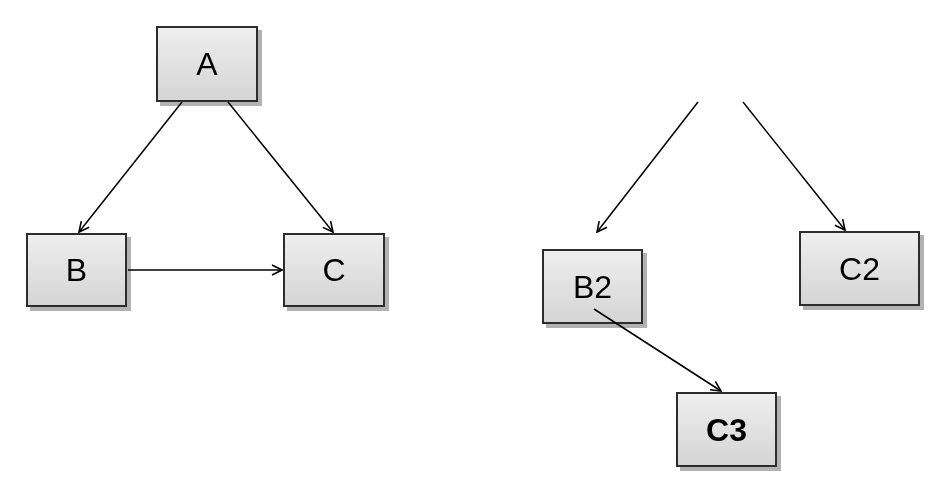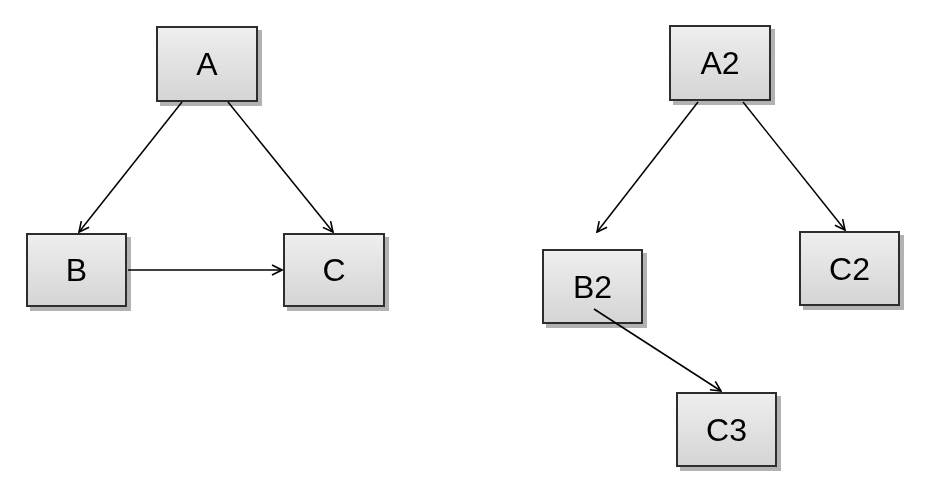--- a/index.html
+++ b/index.html
@@ -57,30 +57,27 @@
 
 <div class="node" style="left: 156px; top: 26px; width: 102px; height: 76px;">
       <span class="node-label">A</span>
     </div>
     <div class="node" style="left: 26px; top: 233px; width: 101px; height: 74px;">
       <span class="node-label">B</span>
     </div>
     <div class="node" style="left: 283px; top: 233px; width: 102px; height: 74px;">
       <span class="node-label">C</span>
     </div>
-    <div class="node" style="left: 669px; top: 25px; width: 102px; height: 76px;">
-      <span class="node-label">A2</span>
-    </div>
     <div class="node" style="left: 542px; top: 233px; width: 101px; height: 75px; margin-top: 16px;">
       <span class="node-label">B2</span>
     </div>
-    <div class="node" style="left: 799px; top: 231px; width: 101px; height: 75px;">
+    <div class="node" style="left: 799px; top: 231px; width: 121px; height: 75px;">
       <span class="node-label">C2</span>
     </div>
-    <div class="node" style="left: 676px; top: 392px; width: 101px; height: 75px;">
+    <div class="node" style="left: 676px; top: 392px; width: 101px; height: 75px; font-weight: bold;">
       <span class="node-label">C3</span>
     </div>
     <svg id="edge-layer" viewBox="0 0 940 504" xmlns="http://www.w3.org/2000/svg">
     <defs>
       <marker id="arrowhead" viewBox="0 0 12 12" refX="11" refY="6" markerWidth="12" markerHeight="12" markerUnits="userSpaceOnUse" orient="auto">
         <path d="M1,1 L11,6 L1,11"></path>
       </marker>
     </defs>
   <line x1="182" y1="102" x2="79" y2="232" marker-end="url(#arrowhead)"></line>
       <line x1="228" y1="102" x2="333" y2="232" marker-end="url(#arrowhead)"></line>

